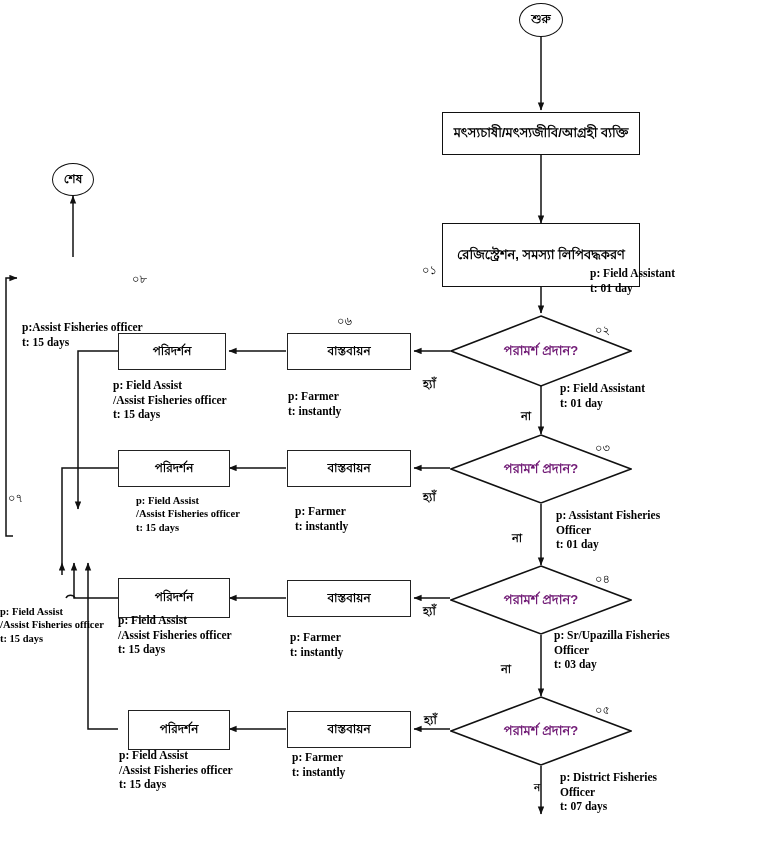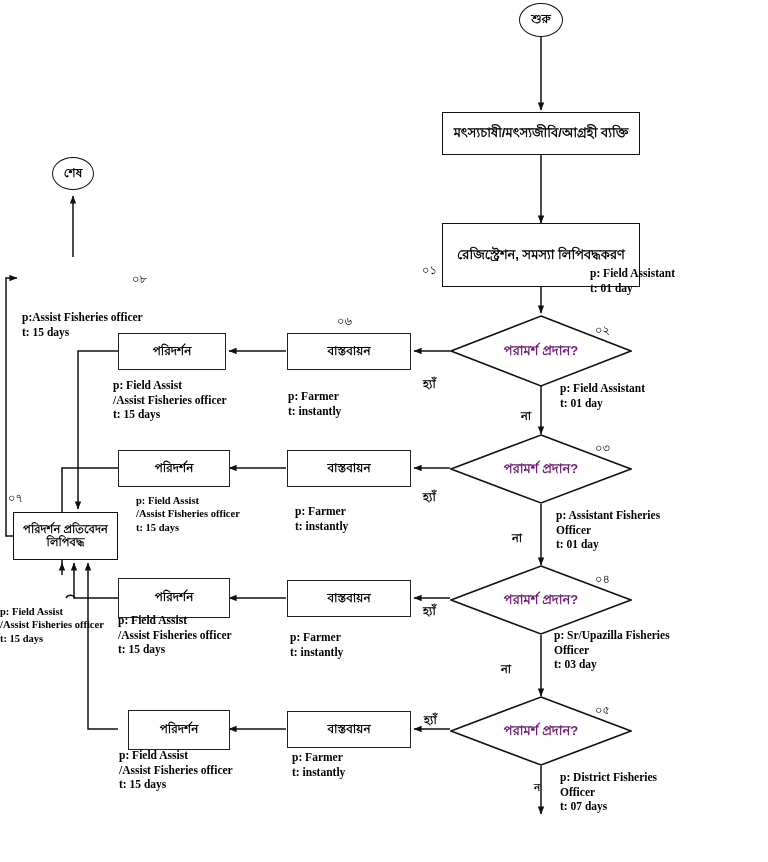--- a/index.html
+++ b/index.html
@@ -88,21 +88,21 @@
 
     <g stroke="#111" stroke-width="1.5" fill="none">
       <path d="M66,598 a5,5 0 0 1 9,0"></path>
     </g>
   </svg>
 
   <div class="term" style="left:519px;top:3px;width:44px;height:34px;">
     <span class="bn sm">শুরু</span>
   </div>
 
-  <div class="term" style="left:52px;top:157px;width:42px;height:33px;font-family:Liberation Serif, serif;">
+  <div class="term" style="left:52px;top:163px;width:42px;height:33px;font-family:Liberation Serif, serif;">
     <span class="bn sm">শেষ</span>
   </div>
 
   <div class="node proc" style="left:442px;top:112px;width:198px;height:43px;">
     <span class="bn">মৎস্যচাষী/মৎস্যজীবি/আগ্রহী ব্যক্তি</span>
   </div>
 
   <div class="node proc" style="left:442px;top:223px;width:198px;height:64px;">
     <span class="bn">রেজিস্ট্রেশন, সমস্যা লিপিবদ্ধকরণ</span>
   </div>
@@ -209,25 +209,21 @@
 t: 15 days</div>
 
   <div class="node proc thin" style="left:128px;top:710px;width:102px;height:40px;">
     <span class="bn sm">পরিদর্শন</span>
   </div>
   <div class="note" style="left:119px;top:748px;">p: Field Assist
 /Assist Fisheries officer
 t: 15 days</div>
 
   <div class="num" style="left:132px;top:271px;">০৮</div>
-  <div class="note" style="left:22px;top:310px;">p:Assist Fisheries officer
-t: 15 days</div>
-
-  <div class="node proc" style="left:13px;top:512px;width:105px;height:48px;">
-    <span class="bn xs" style="white-space:pre-line;">পরিদর্শন প্রতিবেদন
-লিপিবদ্ধ</span>
-  </div>
+  <div class="note" style="left:22px;top:320px;">p:Assist Fisheries officer
+t: 15 days</div>
+
   <div class="num" style="left:8px;top:490px;">০৭</div>
   <div class="note" style="left:0px;top:605px;font-size:10.5px;">p: Field Assist
 /Assist Fisheries officer
 t: 15 days</div>
 
 </div>
 
 </body></html>

